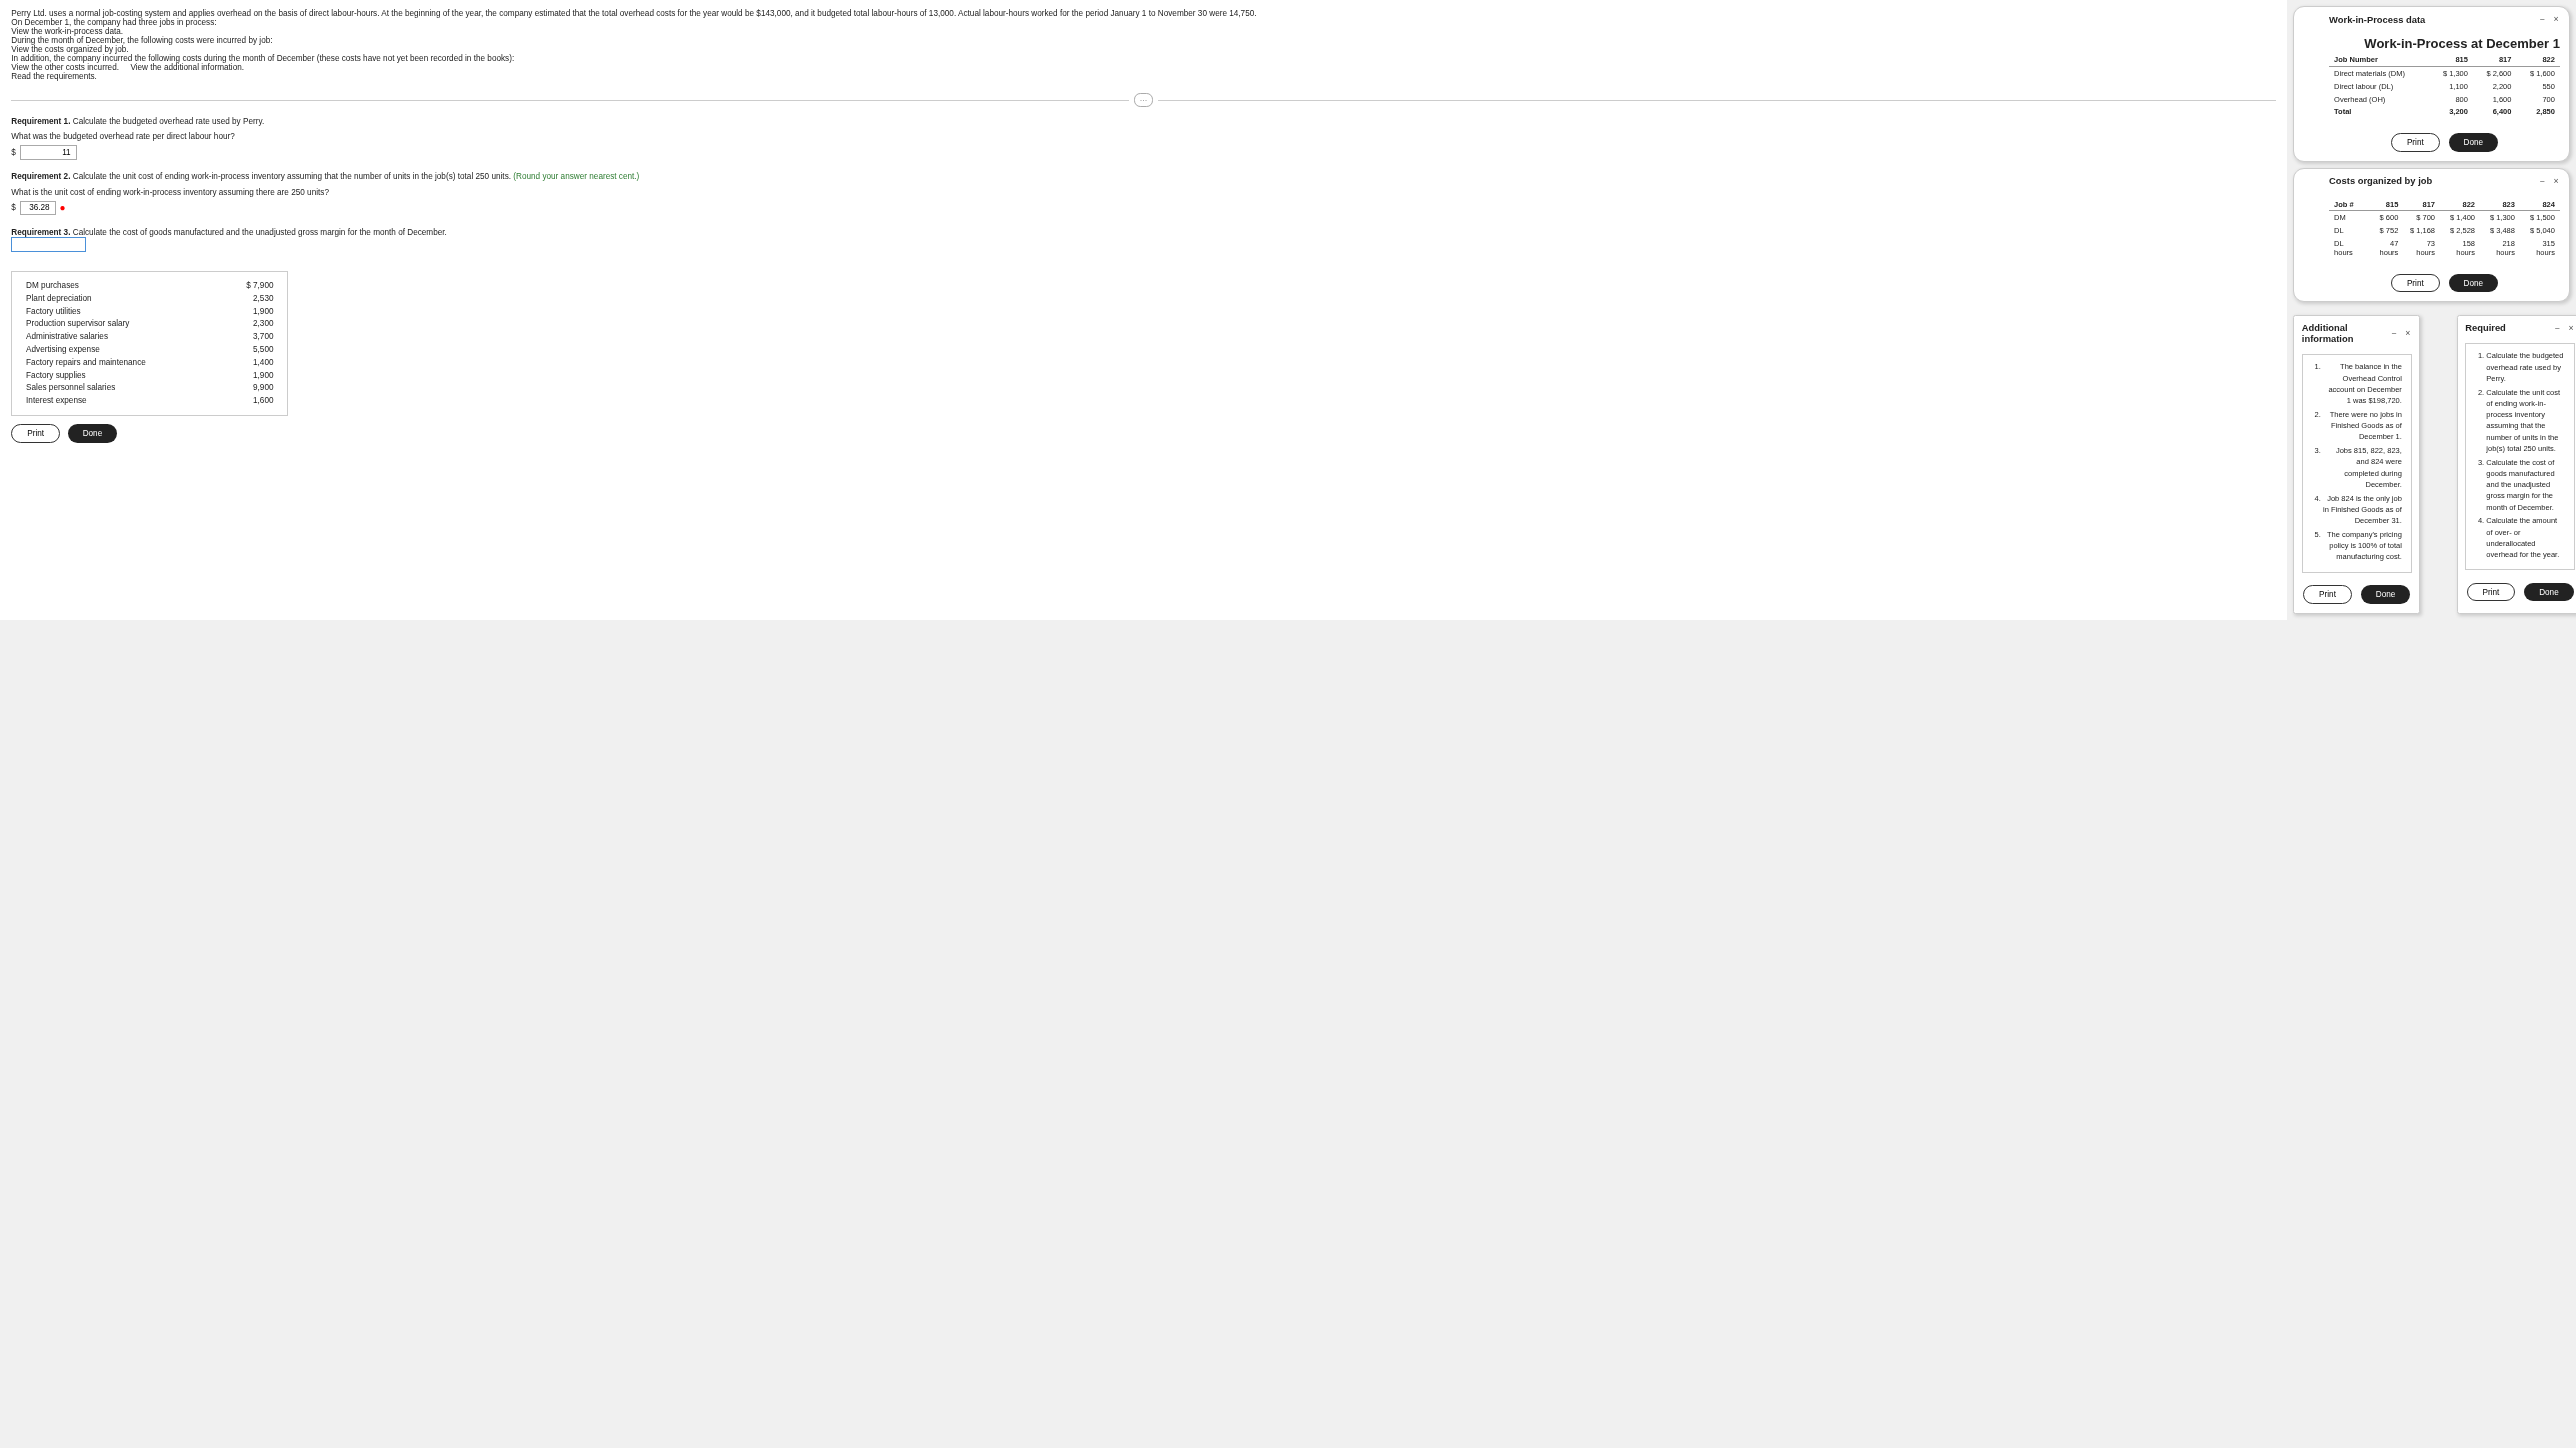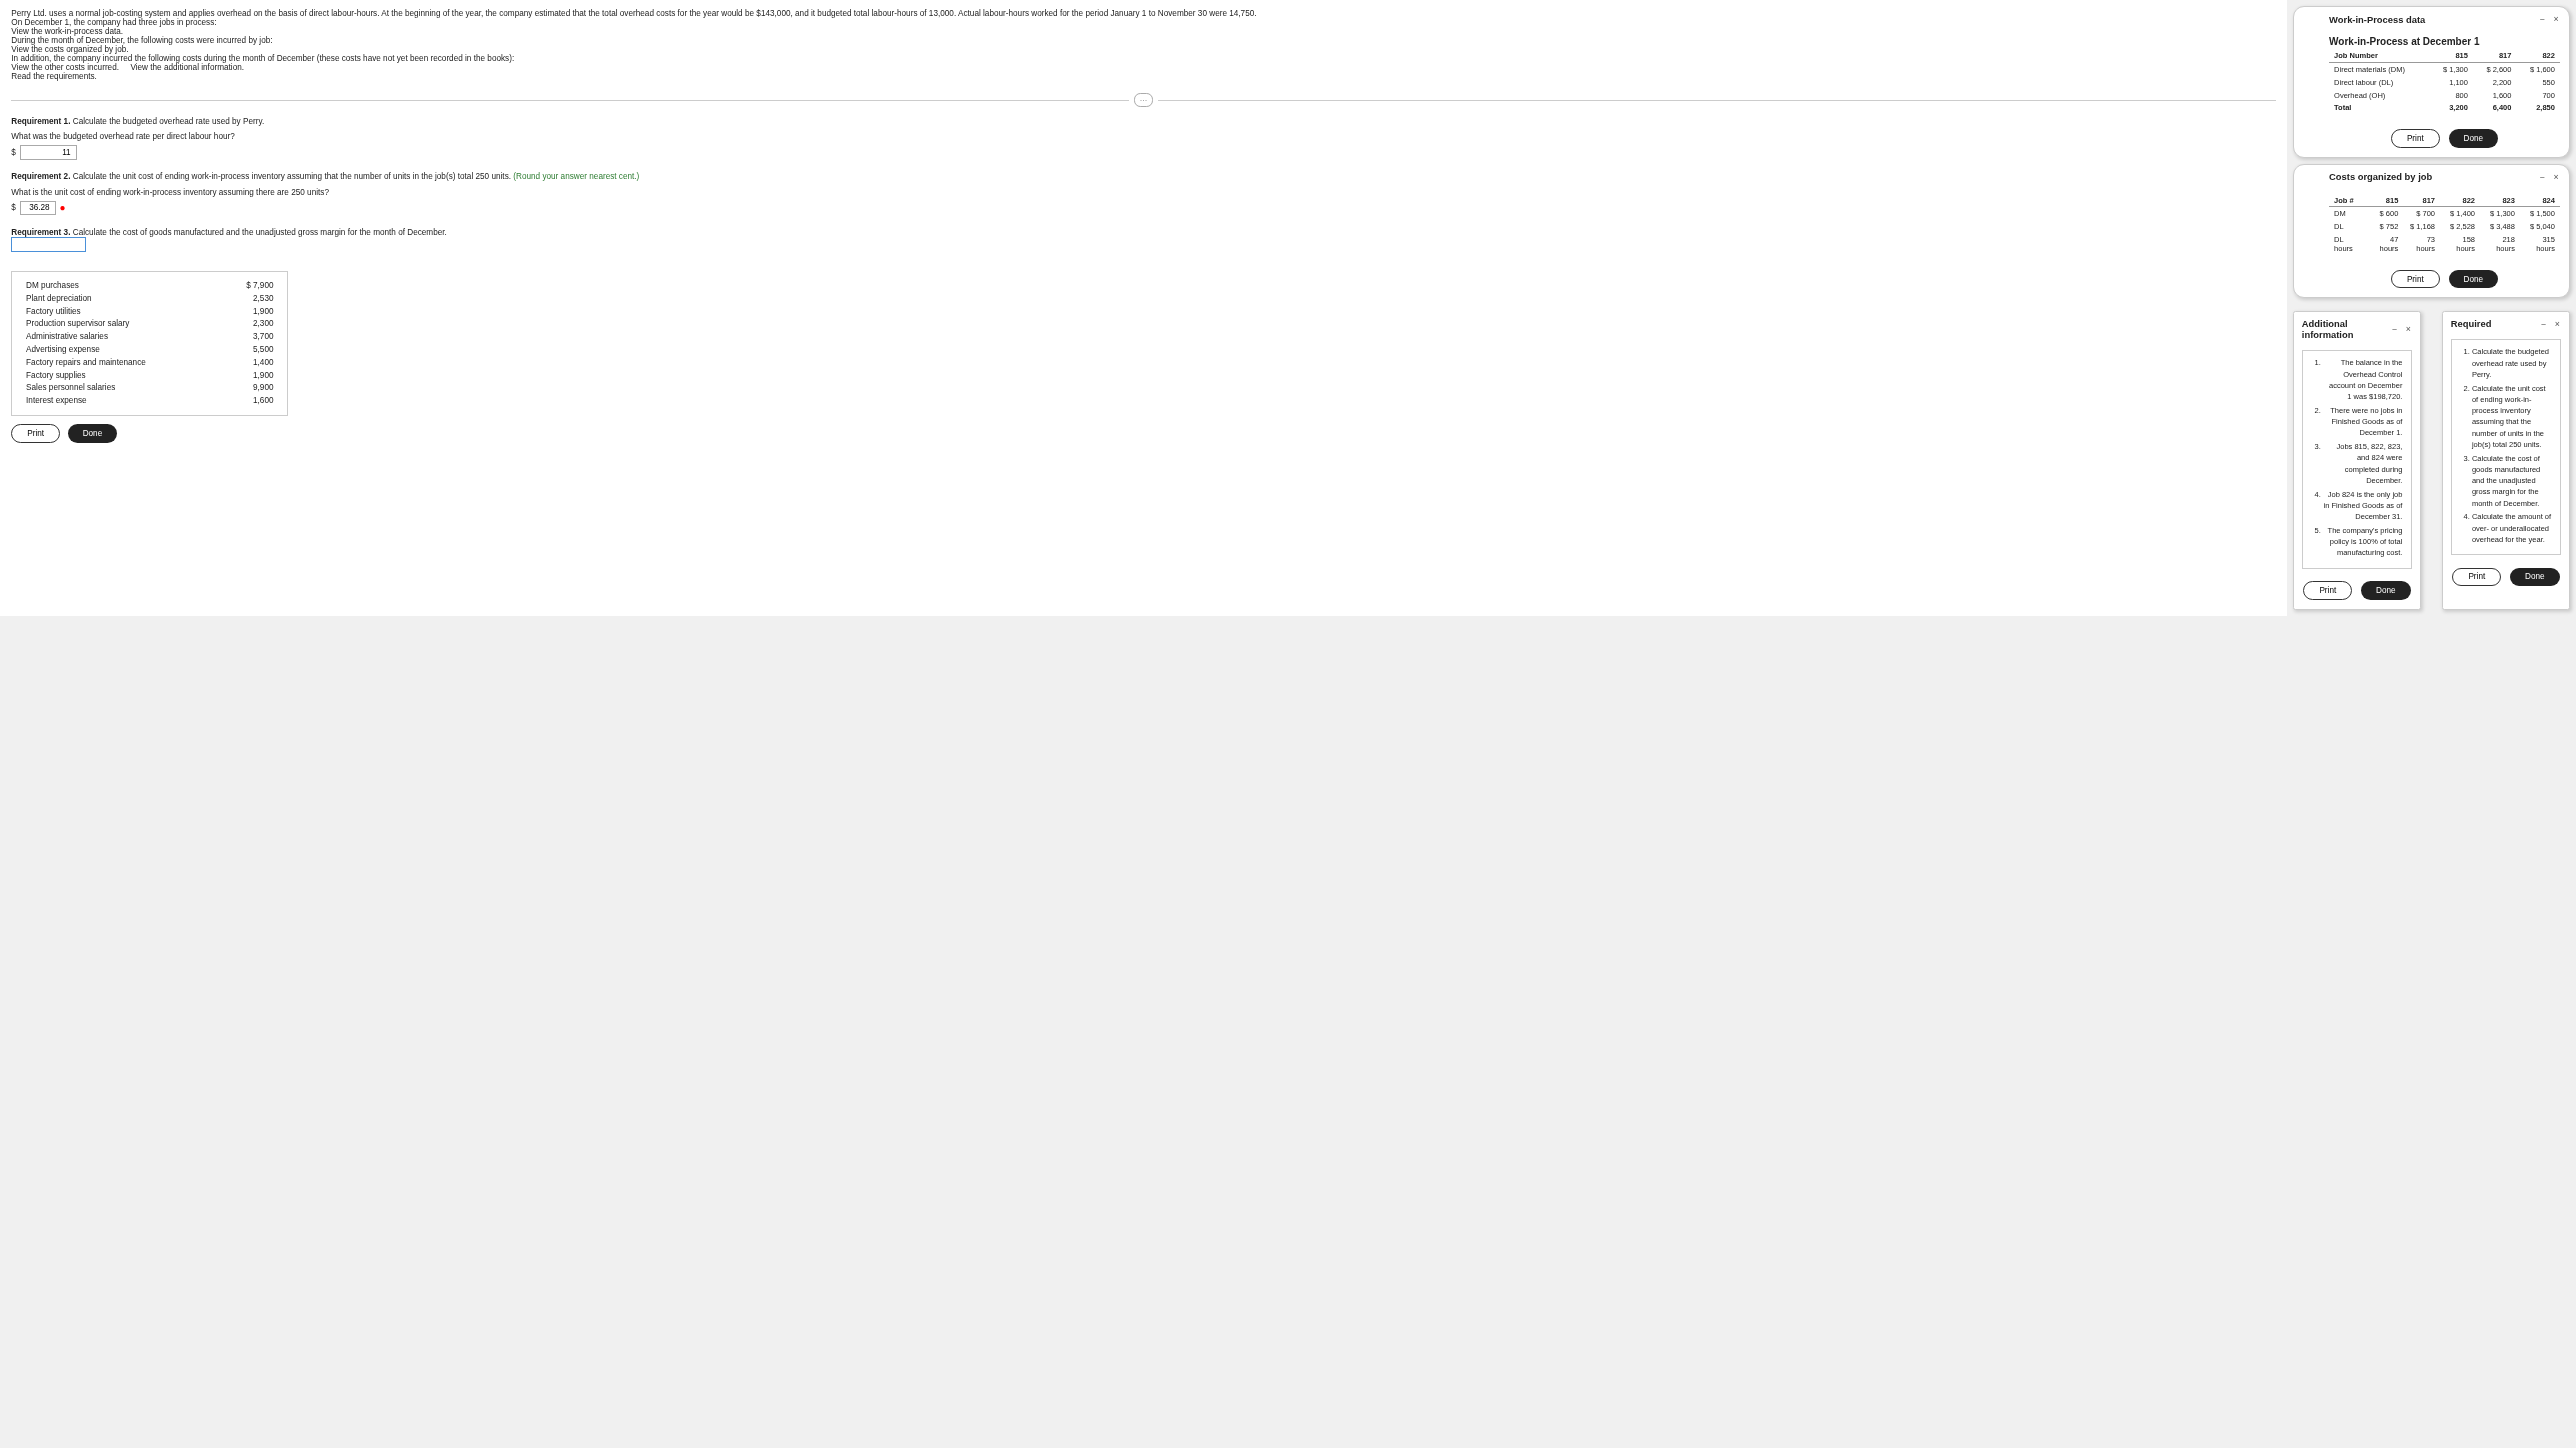--- a/index.html
+++ b/index.html
@@ -60,30 +60,30 @@
     .req-panel .info-box li { margin-bottom: 2.5px; line-height: 1.5; }
 
     
     .page-wrapper { display: flex; width: 100%; }
     .content-left { flex: 1; padding: 8.8px 11.3px; background: #fff; }
     .content-right { width: 289px; background: #f0f0f0; }
 
     .wip-section { margin: 6.3px; }
     .costs-section { margin: 6.3px; }
 
-    .two-col-bottom { display: flex; gap: 9px; }
+    .two-col-bottom { display: flex; gap: 24px; }
     .col-half { flex: 1; }
 
     
     .ctrl-btn { cursor: pointer; font-size: 8.8px; color: #555; background: none; border: none; padding: 0 1.3px; }
 
     
     .error-dot { color: red; font-size: 10px; vertical-align: top; }
 
-    table.wip-table caption { font-weight: bold; font-size: 10px; text-align: left; margin-bottom: 2.5px; }
+    table.wip-table caption { font-weight: bold; font-size: 13px; text-align: right; margin-bottom: 2.5px; }
   </style>
 </head>
 <body>
 
 <div class="page-wrapper">
 
   <div class="content-left">
 
     <div class="section-block">
       <p>Perry Ltd. uses a normal job-costing system and applies overhead on the basis of direct labour-hours. At the beginning of the year, the company estimated that the total overhead costs for the year would be $143,000, and it budgeted total labour-hours of 13,000. Actual labour-hours worked for the period January 1 to November 30 were 14,750.</p>

